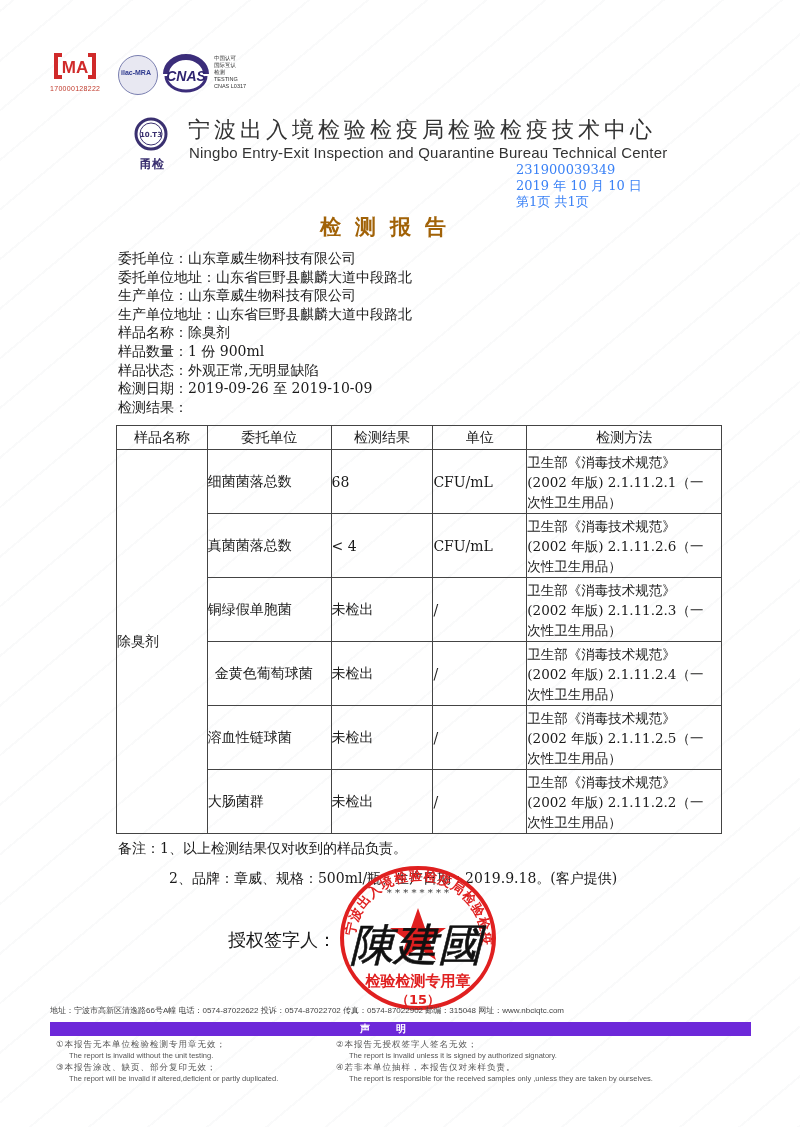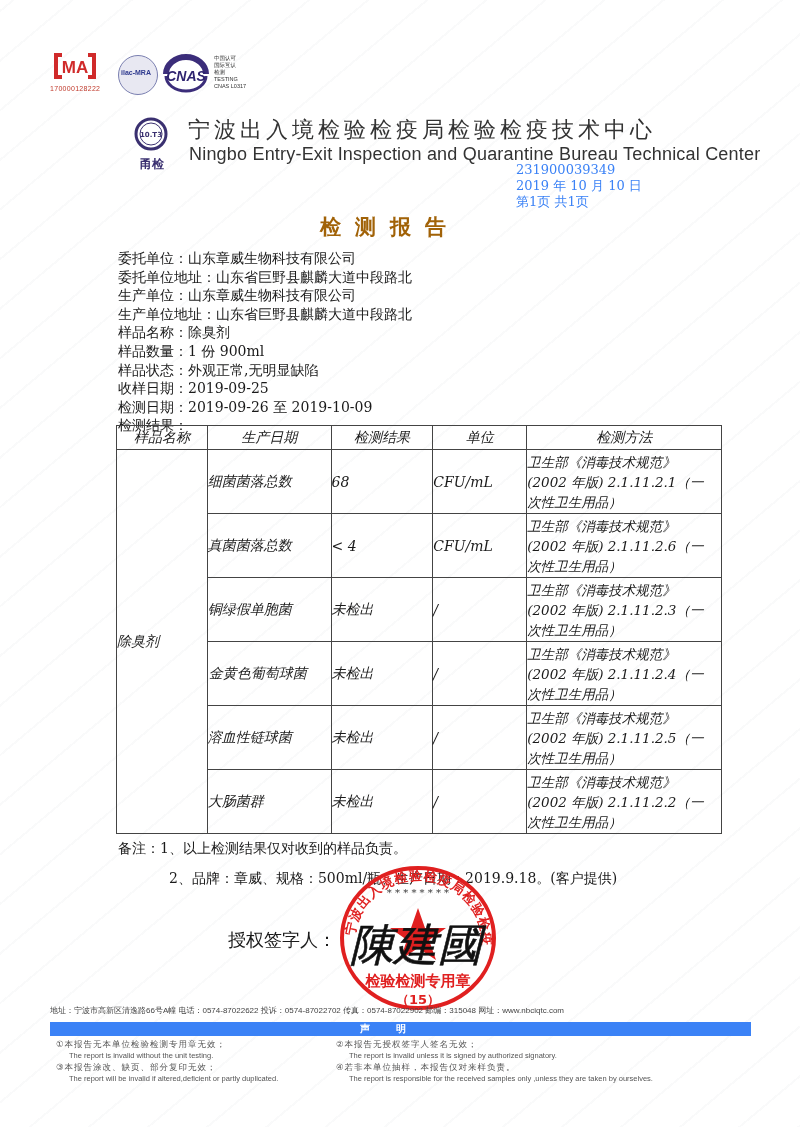--- a/index.html
+++ b/index.html
@@ -13,41 +13,41 @@
   .cma { left:52px; top:52px; width:46px; height:28px; }
   .cma-num { left:50px; top:85px; font-family:"Liberation Sans", sans-serif; font-size:7px; color:#c0392b; letter-spacing:0.3px; }
   .ilac { left:118px; top:55px; width:38px; height:38px; border-radius:50%; background:#e8e8f2; border:1px solid #7a7fb0; overflow:hidden; }
   .ilac span { position:absolute; left:2px; top:13px; font-family:"Liberation Sans", sans-serif; font-size:7px; font-weight:bold; color:#2f3a8f; }
   .cnas { left:160px; top:54px; width:52px; height:40px; }
   .cnas-txt { left:214px; top:55px; font-family:"Liberation Sans", sans-serif; font-size:5.5px; line-height:7px; color:#333; }
   
   .org-logo { left:134px; top:117px; width:34px; height:34px; }
   .org-logo-sub { left:140px; top:156px; font-family:"DejaVu Sans", sans-serif; font-size:12px; font-weight:bold; color:#3a3070;text-align:center; }
   .org-cn { left:188px; top:115px; font-family:"DejaVu Sans", sans-serif; font-size:22px; color:#333; letter-spacing:4px; }
-  .org-en { left:189px; top:144px; font-family:"Liberation Sans", sans-serif; font-size:18px; color:#333; letter-spacing:0.2px; }
+  .org-en { left:189px; top:144px; font-family:"Liberation Sans", sans-serif; font-size:15px; color:#333; letter-spacing:0.2px; }
   .meta { left:516px; font-size:13px; color:#3b82f6; }
   .title { left:320px; top:213px; font-family:"DejaVu Sans", sans-serif; font-size:21px; font-weight:bold; letter-spacing:14px; color:#a16207; }
   
   .info { left:118px; top:249px; font-size:14px; line-height:18.6px; }
   .info .row { white-space:nowrap; }
   
   table.res { position:absolute; left:116px; top:425px; width:606px; border-collapse:collapse; font-size:14px; }
-  table.res th, table.res td { border:1px solid #444; padding:0;font-style:italic; }
+  table.res th, table.res td { border:1px solid #444; padding:0; }
   table.res th { height:23px; font-weight:normal; }
   table.res td { height:63px; }
   td.method { font-size:13.5px; line-height:20px; padding:0 2px; }
   
   .notes { left:118px; top:833px; font-size:14px; line-height:30px; }
   .notes .n2 { padding-left:51px; }
   .signer { left:228px; top:928px; font-size:18px; }
   
   .stamp { left:330px; top:862px; width:176px; height:150px; }
   
   .addr { left:50px; top:1005px; font-family:Liberation Sans, sans-serif; font-size:8px; color:#444; white-space:nowrap; }
-  .bar { left:50px; top:1022px; width:701px; height:14px; background:#3b82f6; }
+  .bar { left:50px; top:1022px; width:701px; height:14px; background:#6d28d9; }
   .bar span { position:absolute; left:310px; top:0; font-family:"DejaVu Sans", sans-serif; font-size:10px; font-weight:bold; color:#fff; letter-spacing:26px; }
   .decl { font-family:"DejaVu Sans", sans-serif; color:#555; }
   .decl .cn { font-size:8.5px; white-space:nowrap; letter-spacing:1px; }
   .decl .en { font-size:7.5px; padding-left:13px; white-space:nowrap; font-family:"Liberation Sans", sans-serif; }
 </style>
 </head>
 <body>
 
 <div class="wm"></div>
 
@@ -91,37 +91,36 @@
 <div class="abs title">检测报告</div>
 
 <div class="abs info">
   <div class="row"><span>委托单位：</span><span>山东章威生物科技有限公司</span></div>
   <div class="row"><span>委托单位地址：</span><span>山东省巨野县麒麟大道中段路北</span></div>
   <div class="row"><span>生产单位：</span><span>山东章威生物科技有限公司</span></div>
   <div class="row"><span>生产单位地址：</span><span>山东省巨野县麒麟大道中段路北</span></div>
   <div class="row"><span>样品名称：</span><span>除臭剂</span></div>
   <div class="row"><span>样品数量：</span><span>1 份  900ml</span></div>
   <div class="row"><span>样品状态：</span><span>外观正常,无明显缺陷</span></div>
-  <div class="row"><span>收样日期：</span><span>2019-09-25</span></div>
   <div class="row"><span>检测日期：</span><span>2019-09-26  至 2019-10-09</span></div>
   <div class="row"><span>检测结果：</span><span></span></div>
 </div>
 
 <table class="res">
   <colgroup>
       <col style="width:91px">
       <col style="width:124px">
       <col style="width:102px">
       <col style="width:94px">
       <col style="width:195px">
     </colgroup>
   <tbody>
       <tr>
     <th>样品名称</th>
-    <th>生产日期</th>
+    <th>委托单位</th>
     <th>检测结果</th>
     <th>单位</th>
     <th>检测方法</th>
   </tr>
   <tr>
     <td rowspan="6">除臭剂</td>
     <td>细菌菌落总数</td>
     <td>68</td>
     <td>CFU/mL</td>
     <td class="method">
@@ -144,21 +143,21 @@
     <td>铜绿假单胞菌</td>
     <td>未检出</td>
     <td>/</td>
     <td class="method">
           <div>卫生部《消毒技术规范》</div>
           <div>(2002 年版) 2.1.11.2.3（一</div>
           <div>次性卫生用品）</div>
         </td>
   </tr>
   <tr>
-    <td style="padding:0 1px;">金黄色葡萄球菌</td>
+    <td style="padding:0 7px;">金黄色葡萄球菌</td>
     <td>未检出</td>
     <td>/</td>
     <td class="method">
           <div>卫生部《消毒技术规范》</div>
           <div>(2002 年版) 2.1.11.2.4（一</div>
           <div>次性卫生用品）</div>
         </td>
   </tr>
   <tr>
     <td>溶血性链球菌</td>

